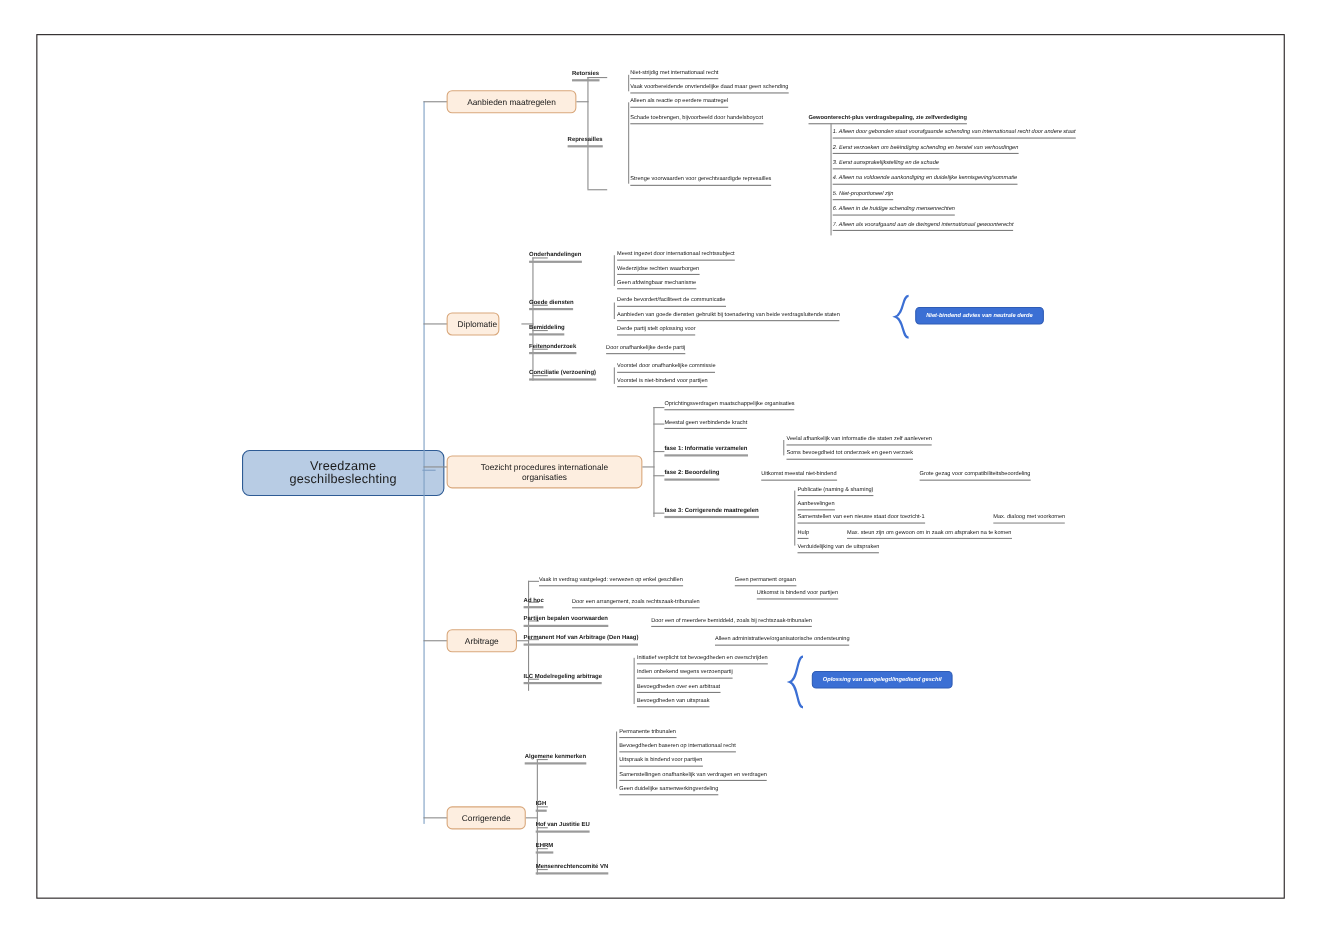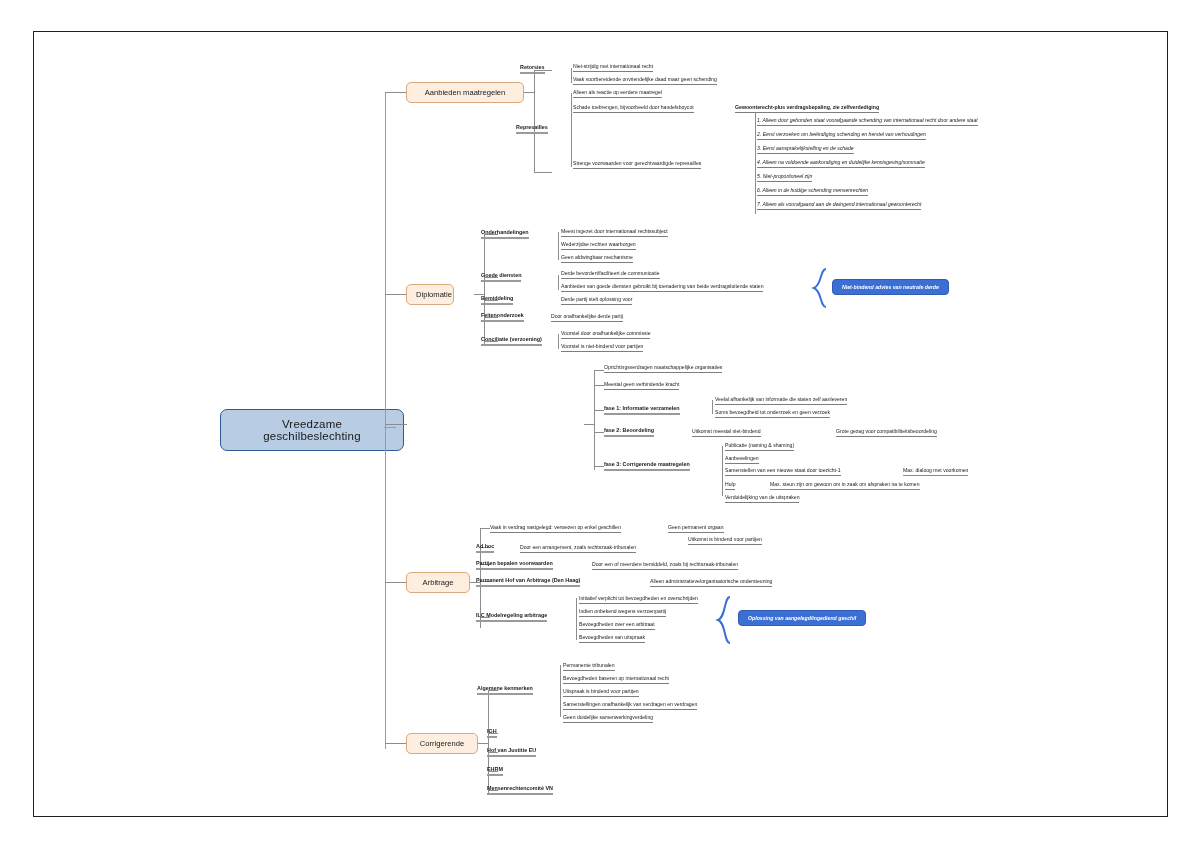--- a/index.html
+++ b/index.html
@@ -181,20 +181,21 @@
 
   <div class="wire v" style="left:558px; top:334px; height:15px;"></div>
   <div class="leaf" style="left:561px; top:330px;">Voorstel door onafhankelijke commissie</div>
   <div class="leaf" style="left:561px; top:343px;">Voorstel is niet-bindend voor partijen</div>
 
   <svg class="brace" style="left:812px; top:268px;" width="18" height="40" viewBox="0 0 18 40">
     <path d="M14 1 C8 1 10 17 2 20 C10 23 8 39 14 39" fill="none" stroke="#3b6fd4" stroke-width="2"></path>
   </svg>
   <div class="callout" style="left:832px; top:279px;">Niet-bindend advies van neutrale derde</div>
 
+  <div class="cat-node" style="left:406px; top:414px; width:178px;">Toezicht procedures internationale organisaties</div>
 
   <div class="wire v" style="left:594px; top:370px; height:100px;"></div>
   <div class="wire h" style="left:584px; top:424px; width:11px;"></div>
   <div class="wire h" style="left:594px; top:370px; width:10px;"></div>
   <div class="wire h" style="left:594px; top:385px; width:10px;"></div>
   <div class="wire h" style="left:594px; top:410px; width:10px;"></div>
   <div class="wire h" style="left:594px; top:432px; width:10px;"></div>
   <div class="wire h" style="left:594px; top:466px; width:10px;"></div>
 
   <div class="leaf" style="left:604px; top:364px;">Oprichtingsverdragen maatschappelijke organisaties</div>

